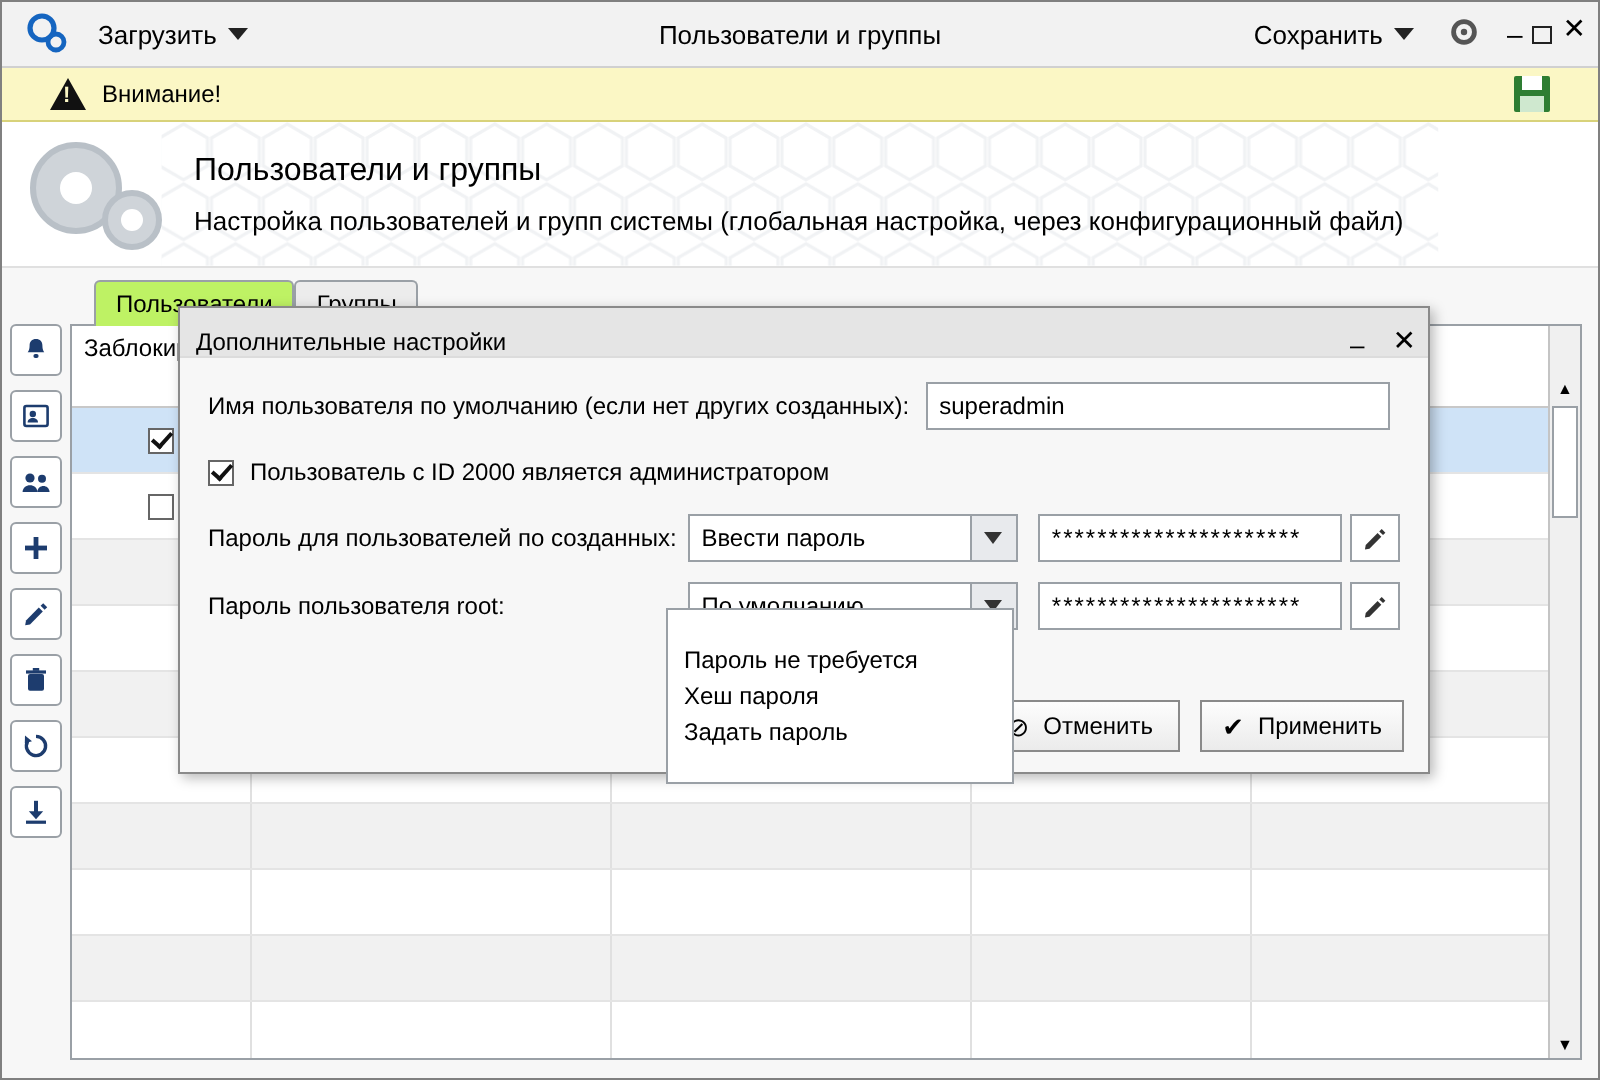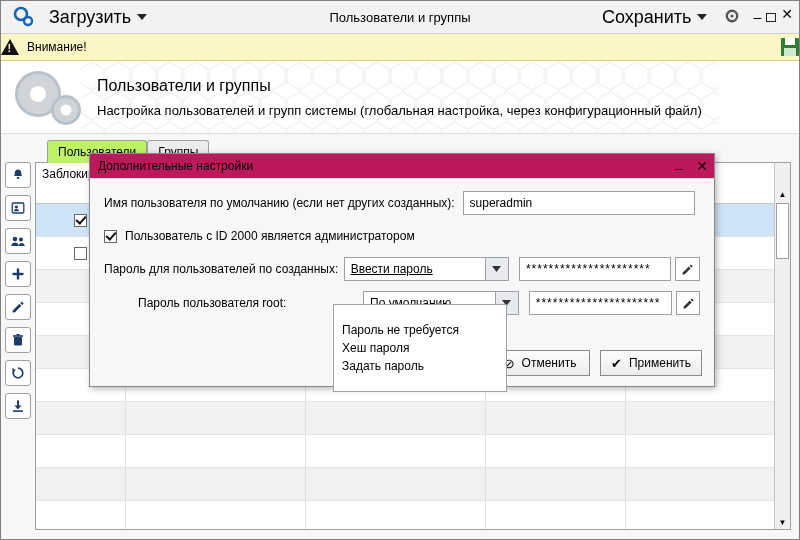--- a/index.html
+++ b/index.html
@@ -38,21 +38,21 @@
     margin-left: 6px;
     display: flex;
     align-items: center;
     justify-content: center;
   }
   .menu-item {
     display: flex;
     align-items: center;
     gap: 6px;
     padding: 3px 8px;
-    font-size: 18px;
+    font-size: 13px;
     cursor: default;
   }
   .caret-down {
     width: 0; height: 0;
     border-left: 5px solid transparent;
     border-right: 5px solid transparent;
     border-top: 6px solid #222;
   }
   .tb-title {
     position: absolute;
@@ -89,21 +89,21 @@
   .win-close { font-size: 14px; position: relative; top: -3px; }
 
   
   .warnbar {
     height: 26px;
     background: #fbf7c5;
     border-bottom: 1px solid #d8d27a;
     display: flex;
     align-items: center;
     gap: 8px;
-    padding: 0 0;
+    padding: 0 24px;
     position: relative;
   }
   .warn-tri {
     width: 0; height: 0;
     border-left: 9px solid transparent;
     border-right: 9px solid transparent;
     border-bottom: 16px solid #111;
     position: relative;
   }
   .warn-tri::after {
@@ -362,24 +362,24 @@
     top: 152px;
     width: 624px;
     height: 232px;
     background: #f7f7f7;
     border: 1px solid #8a8a8a;
     box-shadow: 2px 2px 6px rgba(0,0,0,.28);
     z-index: 20;
   }
   .dlg-title {
     height: 24px;
-    background: #be185d;
+    background: #e5e5e5;
     border-bottom: 1px solid #dcdcdc;
     display: flex;
-    align-items: center;
+    align-items: flex-end;
     padding: 0 6px 0 8px;
     font-size: 12px;
   }
   .dlg-title .sp { margin-left: auto; display: flex; gap: 14px; align-items: center; }
   .dlg-min { font-size: 13px; line-height: 8px; position: relative; top: 3px; }
   .dlg-close { font-size: 14px; }
   .dlg-body { padding: 12px 14px 0 14px; position: relative; }
   .frow {
     display: flex;
     align-items: center;
@@ -400,21 +400,20 @@
     box-sizing: border-box;
     width: 172px;
     height: 24px;
     border: 1px solid #9aa0a6;
     background: #ffffff;
     display: flex;
     align-items: center;
     position: relative;
     font-size: 12px;
     padding-left: 6px;
-    text-decoration: underline;
   }
   .combo .btn {
     position: absolute;
     right: 0; top: 0; bottom: 0;
     width: 22px;
     background: #e8eaed;
     border-left: 1px solid #9aa0a6;
     display: flex;
     align-items: center;
     justify-content: center;
@@ -741,21 +740,21 @@
         <span class="pwbox" style="margin-left:10px;">**********************</span>
         <span class="pencil" style="margin-left:4px;">
           <svg width="13" height="13" viewBox="0 0 14 14">
               <path d="M2 10.2l6.4-6.4 2 2L4 12.2 1.6 12.6z" fill="#333"></path>
               <path d="M9.3 2.9l1.3-1.3 2 2-1.3 1.3z" fill="#333"></path>
             </svg>
         </span>
       </div>
 
       <div class="frow">
-        <span class="flabel" style="width:250px;margin-left:34px;">Пароль пользователя root:</span>
+        <span class="flabel" style="width:250px;">Пароль пользователя root:</span>
         <span class="combo">
           <span>По умолчанию</span>
           <span class="btn">
             <svg width="9" height="6" viewBox="0 0 9 6">
                 <polygon points="0,0 9,0 4.5,6" fill="#333"></polygon>
               </svg>
           </span>
         </span>
         <span class="pwbox" style="margin-left:10px;">**********************</span>
         <span class="pencil" style="margin-left:4px;">

